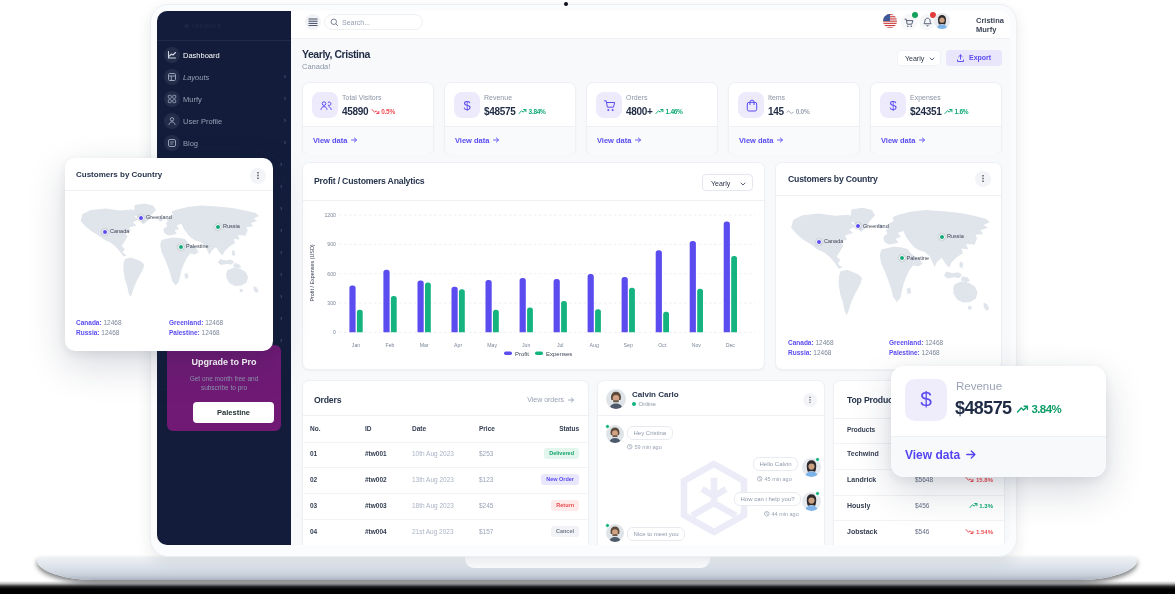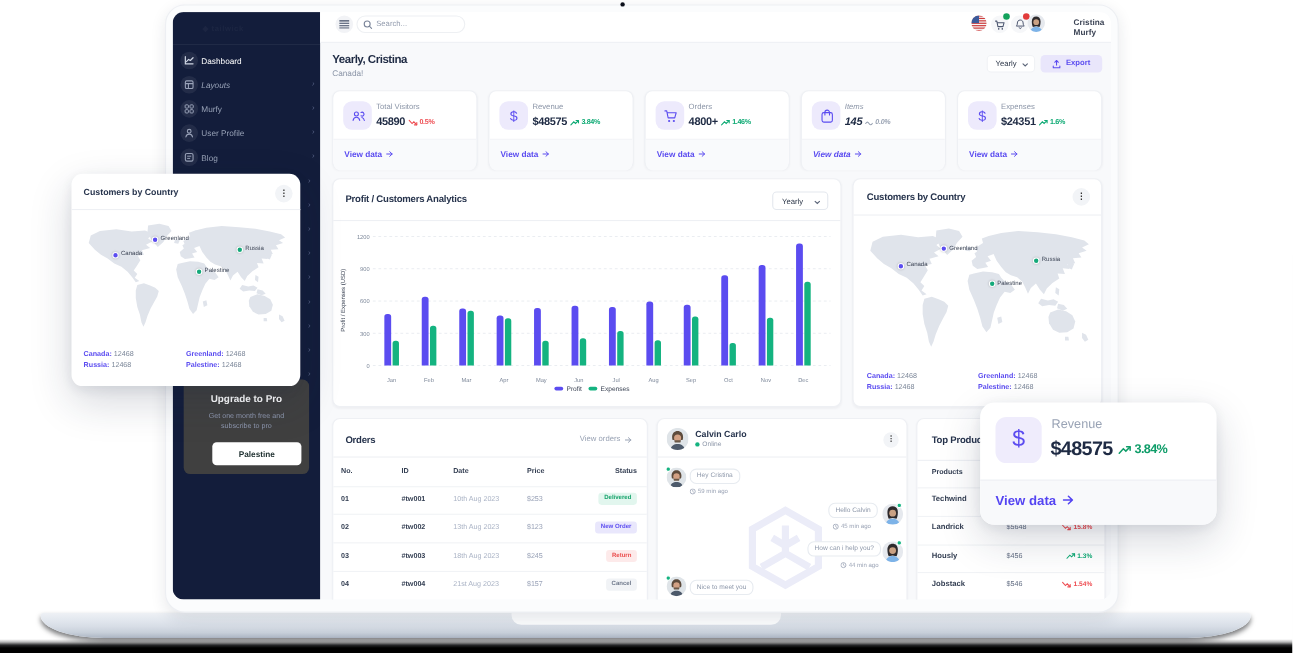--- a/index.html
+++ b/index.html
@@ -29,21 +29,21 @@
     font-size:7px; font-weight:bold; letter-spacing:0.5px; }
   .sb-div { left:0; top:29px; width:134px; height:1px; background:rgba(255,255,255,0.06); }
   .mi { left:7px; width:122px; height:17px; }
   .mi .ic { position:absolute; left:0px; top:0px; width:16px; height:16px; border-radius:50%;
     background:rgba(255,255,255,0.07); }
   .mi .lb { position:absolute; left:19px; top:4px; font-size:7.5px; color:#96a0b5; }
   .mi .ch { position:absolute; right:0px; top:4px; font-size:7px; color:#566184; }
   .mi.active .lb { color:#fff; font-weight:normal; }
   .chonly { left:280px; width:8px; height:10px; font-size:7px; color:#566184; }
 
-  .upg { left:10px; top:194px; width:114px; height:86px; background:#404040; border-radius:6px; }
+  .upg { left:10px; top:194px; width:114px; height:86px; background:#701a75; border-radius:6px; }
   .upg .t { position:absolute; left:0; top:12px; width:100%; text-align:center; color:#fff;
     font-size:9px; font-weight:bold; }
   .upg .d { position:absolute; left:0; top:29px; width:100%; text-align:center; color:#8d97ad;
     font-size:6.5px; line-height:9px; }
   .upg .btn { position:absolute; left:26px; top:57px; width:81px; height:21px; background:#fff;
     border-radius:4px; color:#233; font-size:7.5px; font-weight:bold; text-align:center; line-height:21px; }
 
   
   .navbar { left:134px; top:0; width:719px; height:28px; background:#fff;
     border-bottom:1px solid #eef0f4; }
@@ -288,21 +288,21 @@
         <div class="t1">Orders</div>
         <div class="t2">4800+&nbsp;<svg width="9" height="7" viewBox="0 0 9 7">
             <path d="M1 5.5l2.6-2.8 1.6 1.5 2.6-2.6" stroke="#0eaa74" stroke-width="1" fill="none" stroke-linecap="round"></path>
             <path d="M7.9 3.7V1.5H5.7" stroke="#0eaa74" stroke-width="1" fill="none" stroke-linecap="round" stroke-linejoin="round"></path>
           </svg><span class="pct grn">&nbsp;1.46%</span></div>
         <div class="sep"></div>
         <div class="vd">View data<svg style="margin-left:4px;" width="7" height="6" viewBox="0 0 7 6">
             <path d="M0.5 3h5M3.3 0.9L5.5 3 3.3 5.1" stroke="#5a4bf0" stroke-width="0.9" fill="none" stroke-linecap="round" stroke-linejoin="round"></path>
           </svg></div>
       </div>
-      <div class="abs card stat" style="left:437px;font-style:italic;">
+      <div class="abs card stat" style="left:437px;">
         <div class="iconbox">
           <svg style="position:absolute;left:7px;top:7px;" width="14" height="14" viewBox="0 0 14 14">
             <rect x="2.3" y="3.4" width="9.4" height="8.6" rx="1.6" stroke="#5b4cf0" stroke-width="1" fill="none"></rect>
             <path d="M4.9 5.6V3.2a2.1 2.1 0 014.2 0v2.4" stroke="#5b4cf0" stroke-width="1" fill="none" stroke-linecap="round"></path>
           </svg>
         </div>
         <div class="t1">Items</div>
         <div class="t2">145&nbsp;<svg width="8" height="6" viewBox="0 0 8 6">
             <path d="M1 3.2c1-1.6 2-1.6 3 0s2 1.6 3 0" stroke="#9aa3b3" stroke-width="1" fill="none" stroke-linecap="round"></path>
           </svg><span class="pct gry">&nbsp;0.0%</span></div>

